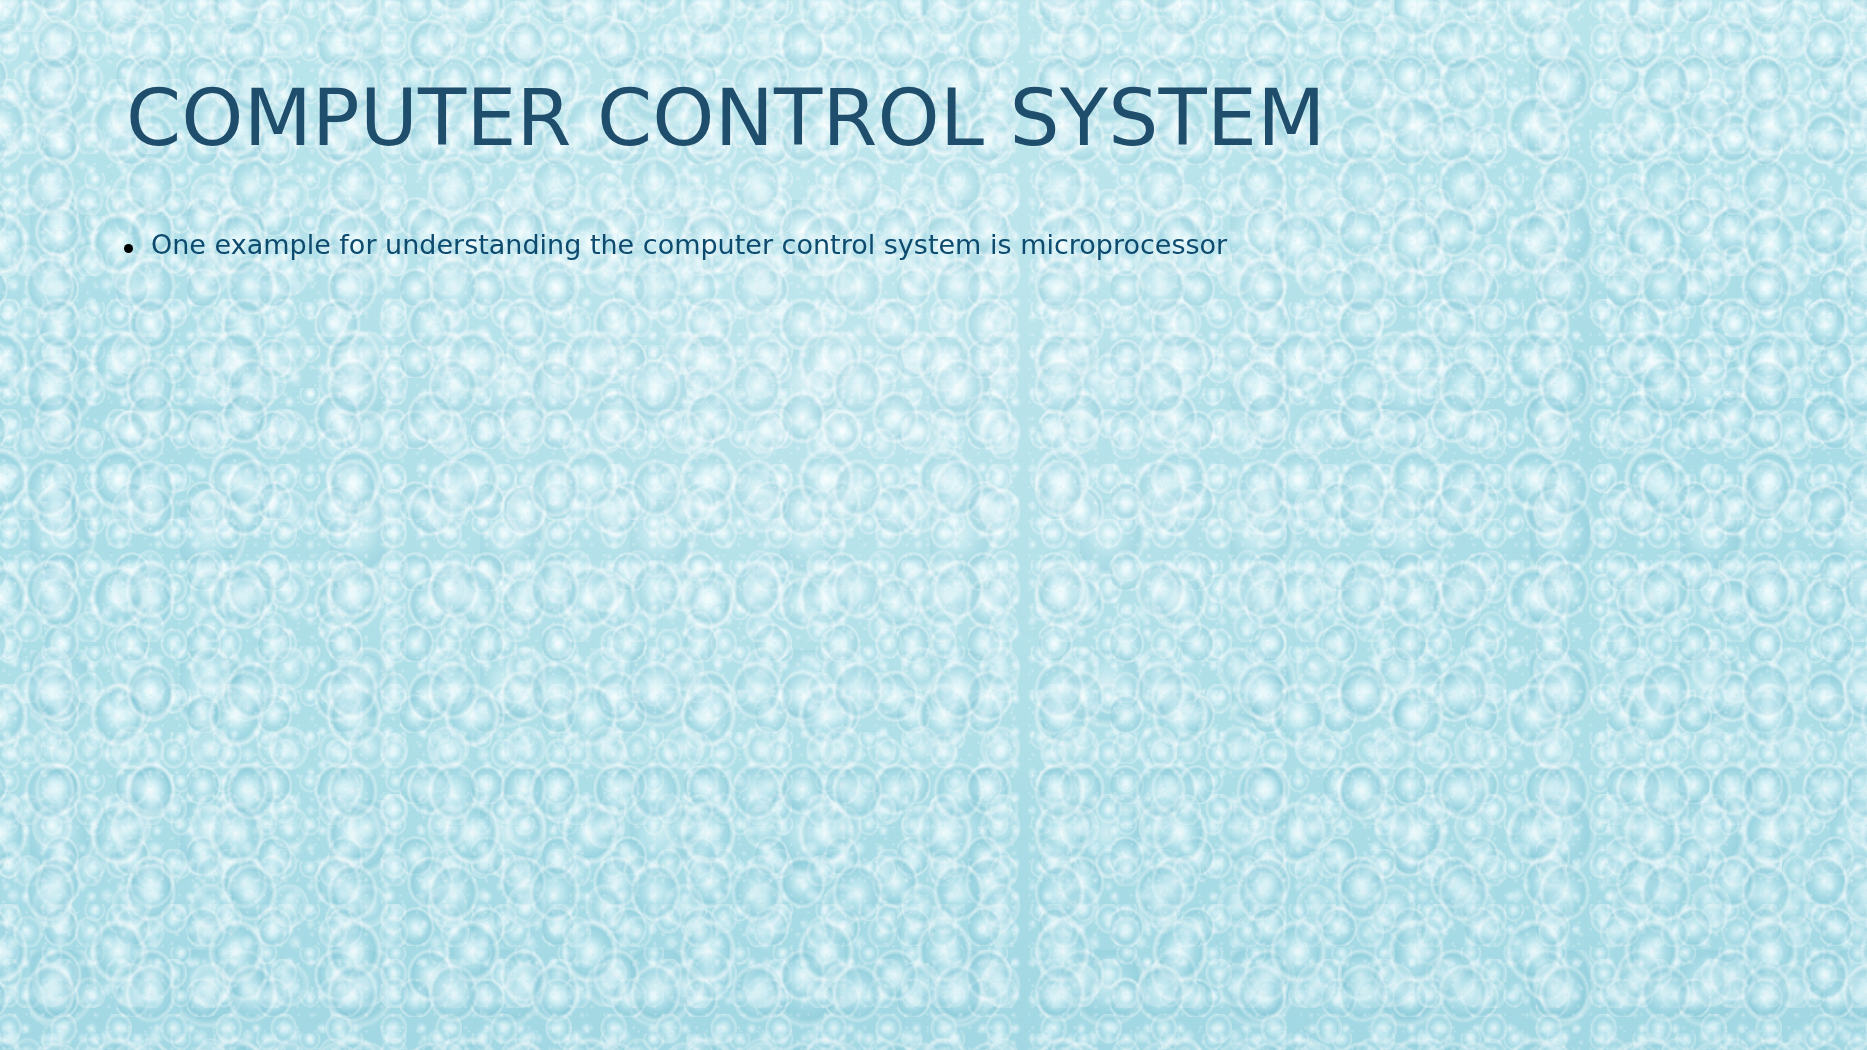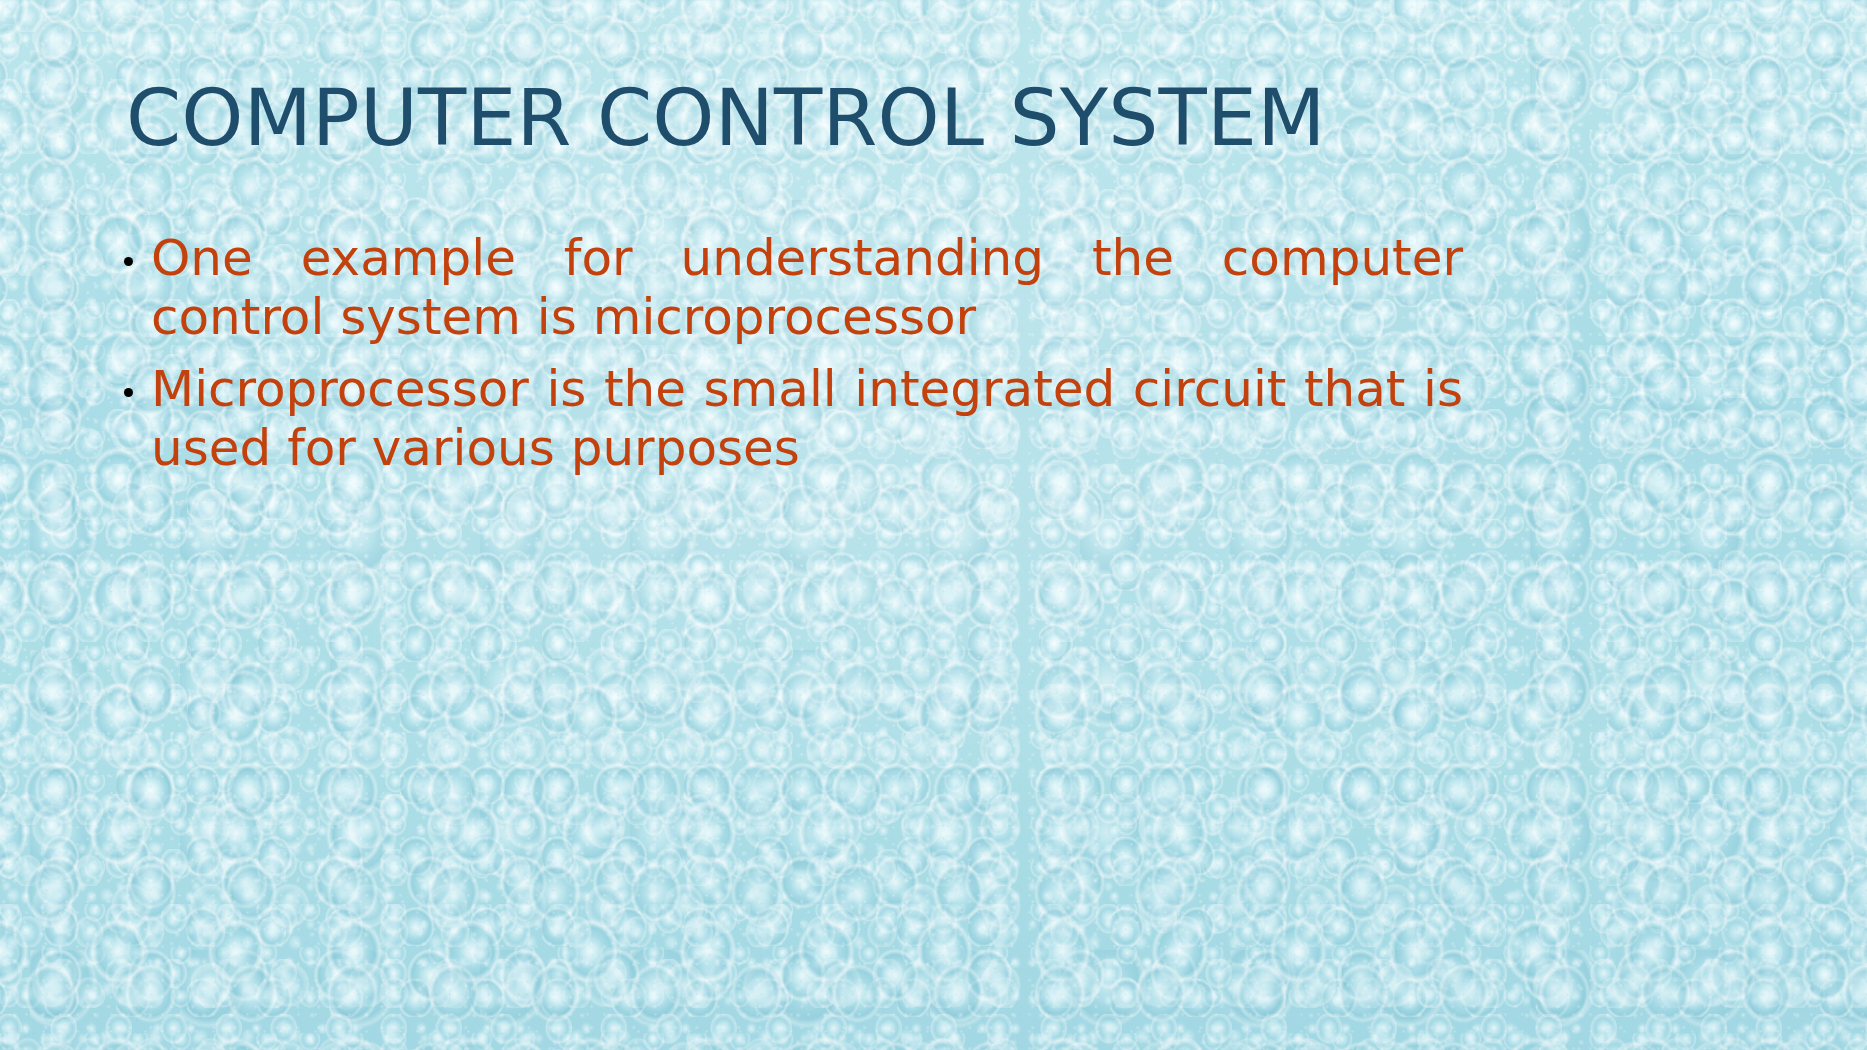--- a/index.html
+++ b/index.html
@@ -173,22 +173,22 @@
   }
 
   ul.bullets {
     list-style: none;
   }
 
   li.bullet {
     position: relative;
     padding-left: 33px;
     margin-bottom: 14px;
-    color: #c2410c;
-    font-size: 50px;
+    color: #0c4a6e;
+    font-size: 27px;
     line-height: 1.17;
     text-align: justify;
     text-justify: inter-word;
   }
 
   li.bullet:last-child { margin-bottom: 0; }
 
   li.bullet > .dot {
     position: absolute;
     left: 6px;
@@ -221,24 +221,20 @@
     <h1 class="slide-title">COMPUTER CONTROL SYSTEM</h1>
 
     <div class="body-box">
       <ul class="bullets">
 
         <li class="bullet">
           <span class="dot"></span>
           <span class="btext">One example for understanding the computer control system is microprocessor</span>
         </li>
 
-        <li class="bullet">
-          <span class="dot"></span>
-          <span class="btext">Microprocessor is the small integrated circuit that is used for various purposes</span>
-        </li>
 
 
 
       </ul>
     </div>
 
   </div>
 </div>
 
 </body></html>

